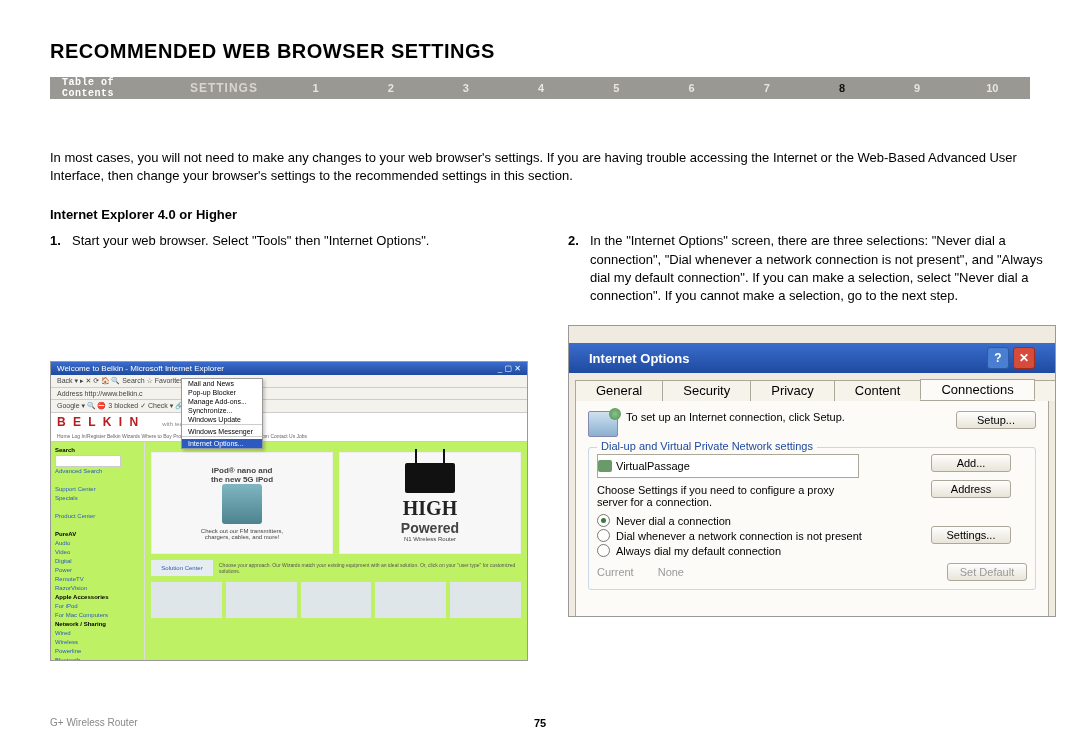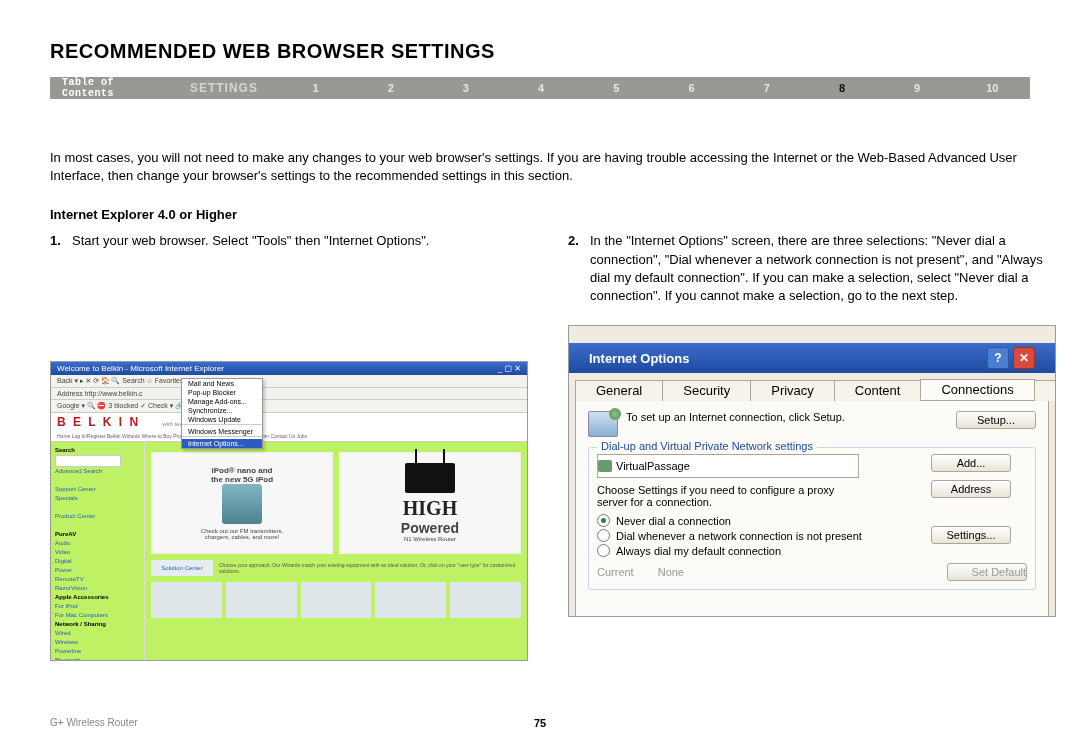--- a/index.html
+++ b/index.html
@@ -343,21 +343,21 @@
   .setup-text { flex: 1; font-size: 11px; }
   .win-button {
     border: 1px solid #aca899;
     background: linear-gradient(#fefefe, #e8e4d8);
     padding: 2px 0;
     width: 78px;
     text-align: center;
     font-size: 11px;
     border-radius: 3px;
   }
-  .win-button.disabled { color: #999; text-align: right; }
+  .win-button.disabled { color: #999; }
   .fieldset {
     border: 1px solid #c8d8e8;
     border-radius: 3px;
     padding: 6px 8px 8px 8px;
     position: relative;
     margin-top: 4px;
   }
   .fieldset-legend {
     position: absolute;
     top: -8px;

